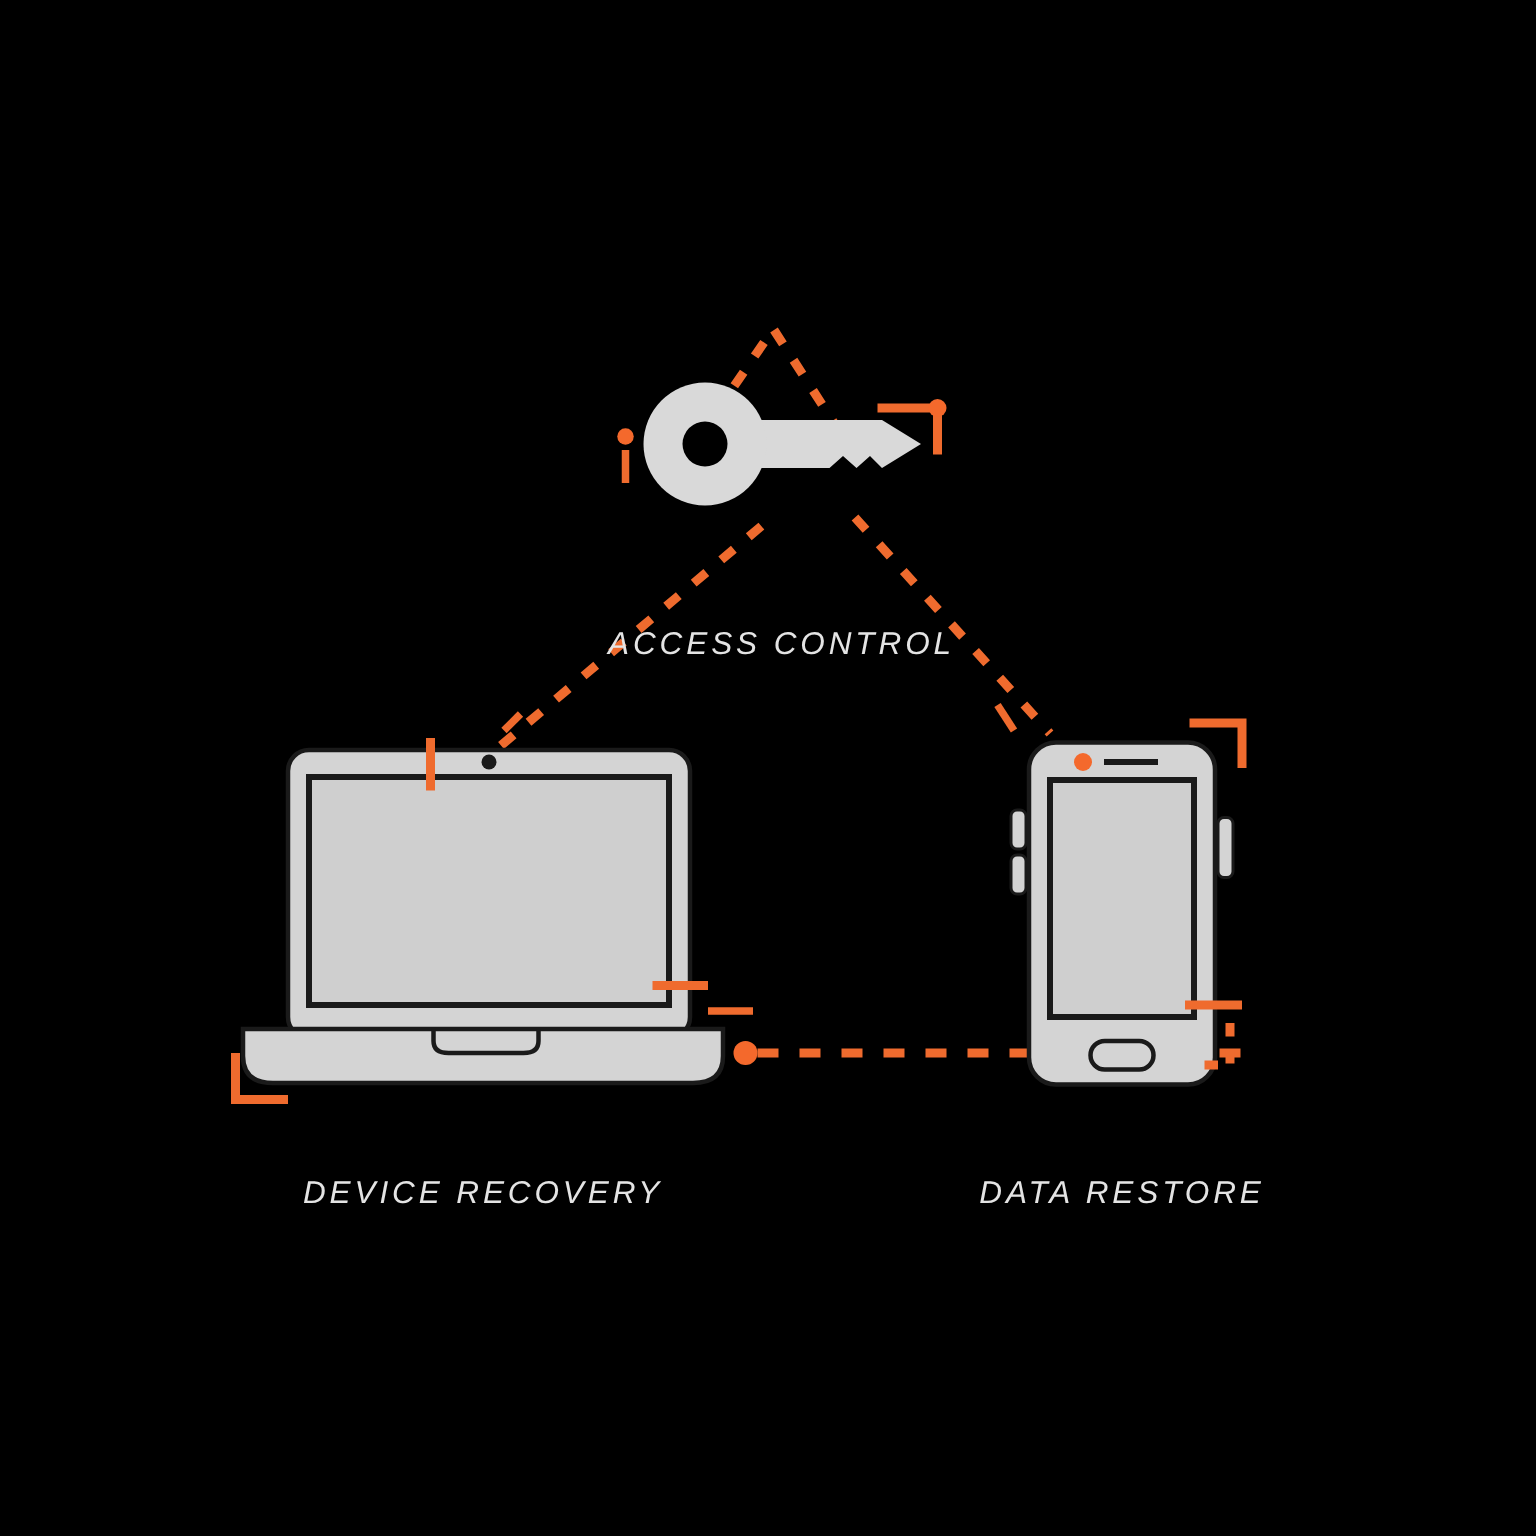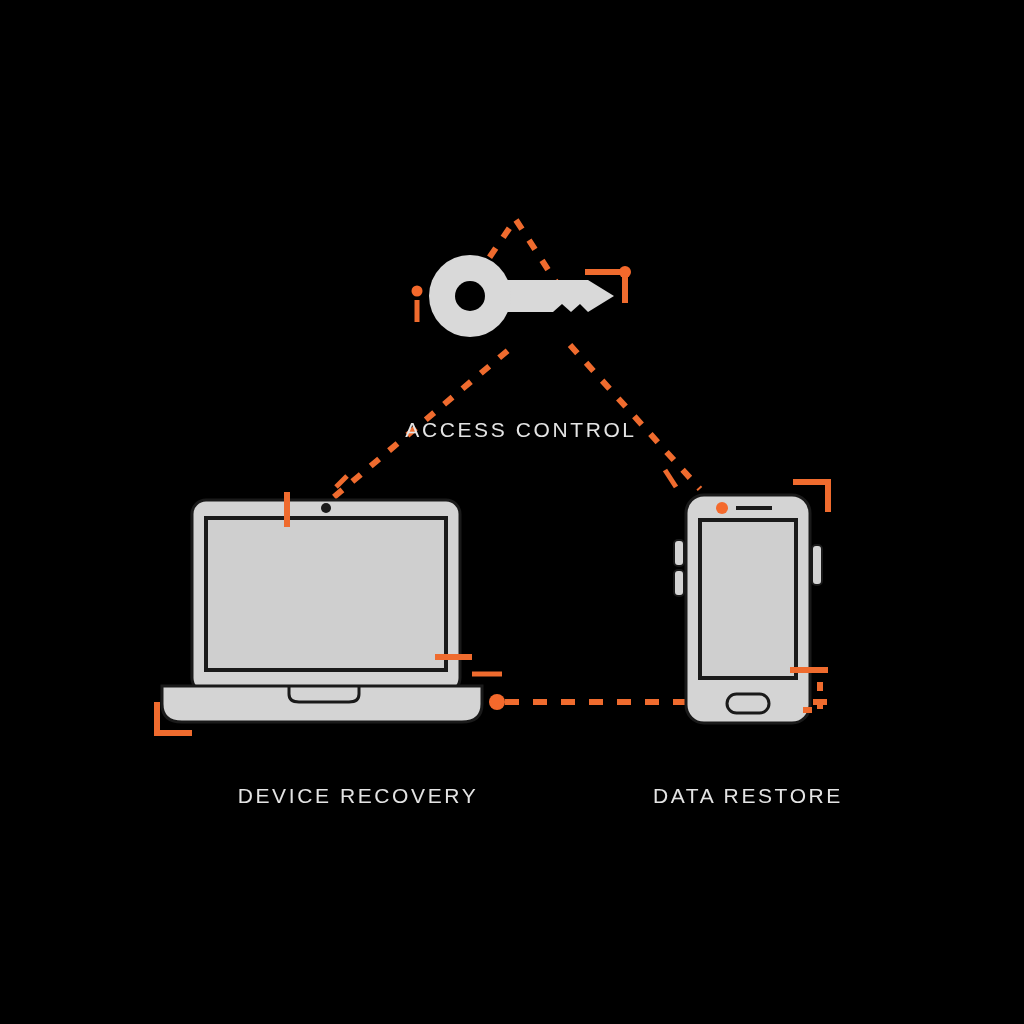--- a/index.html
+++ b/index.html
@@ -12,41 +12,42 @@
     width: 1024px;
     height: 1024px;
     overflow: hidden;
     font-family: "Liberation Sans", sans-serif;
   }
   #stage {
     position: relative;
     width: 1024px;
     height: 902px;
     background: #0c4a6e;
+    font-style: italic;
   }
   #scene {
     position: absolute;
     inset: 0;
     width: 1024px;
     height: 1024px;
     display: block;
   }
   .label {
     position: absolute;
     color: #e4e4e4;
     font-family: "Liberation Sans", sans-serif;
     font-size: 21px;
     letter-spacing: 2.6px;
     white-space: nowrap;
     text-align: center;
     transform: translateX(-50%);
     font-weight: 400;
   }
   #label-access  { left: 521px; top: 418px; }
-  #label-device  { left: 322px; top: 784px; margin-left: 36px; }
+  #label-device  { left: 322px; top: 784px; }
   #label-restore { left: 748px; top: 784px; text-align: center; }
 </style>
 </head>
 <body>
 
 <div id="stage">
 
   <svg id="scene" viewBox="0 0 1024 1024" xmlns="http://www.w3.org/2000/svg">
 
     <rect x="0" y="0" width="1024" height="1024" fill="#000000"></rect>

